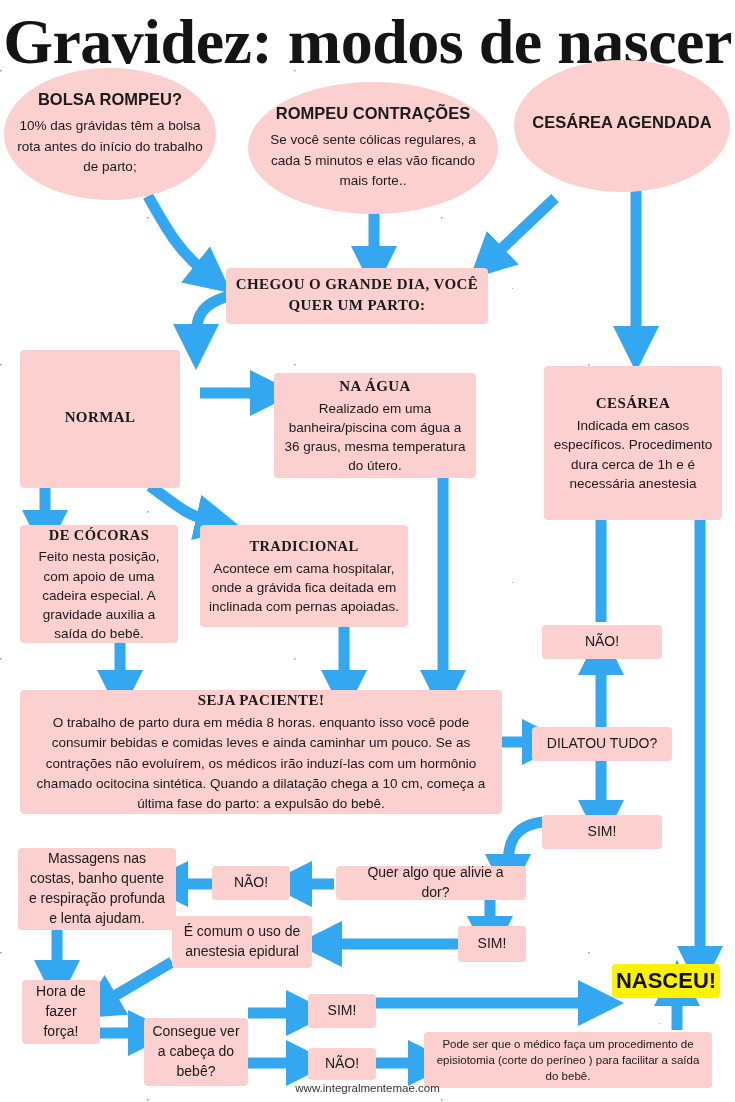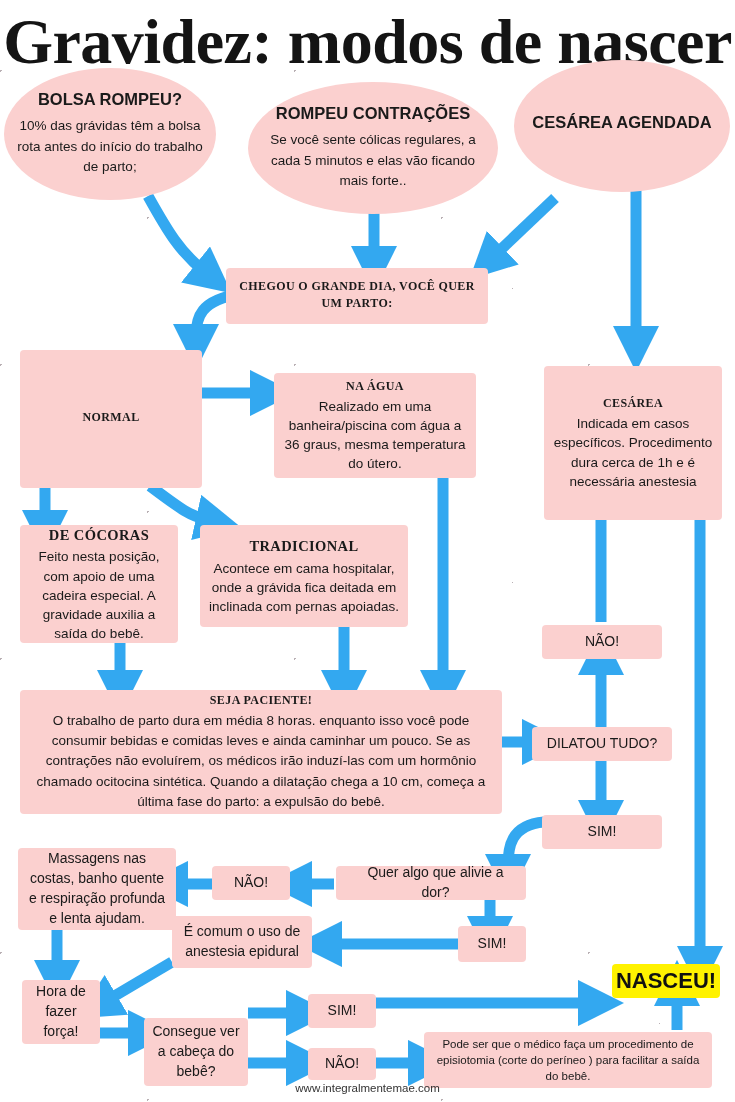--- a/index.html
+++ b/index.html
@@ -74,21 +74,21 @@
     align-items:center;justify-content:center;
     text-align:center;
     color:#1a1a1a;
     padding:7px 8px;
     font-size:13.5px;
     line-height:1.42;
   }
   .box .bh{
     font-family:"Liberation Serif", serif;
     font-weight:700;
-    font-size:12px;
+    font-size:15px;
     letter-spacing:.4px;
     margin-bottom:2px;
   }
   .box .bh.small{font-size:14.5px;}
   .box .bb{font-family:"Liberation Sans", sans-serif;}
 
   .box.plain{font-size:14px;}
   .yellowbox{
     position:absolute;background:#fff200;border-radius:4px;
     display:flex;align-items:center;justify-content:center;
@@ -191,21 +191,21 @@
   </div>
 
   <div class="ellipse" style="left:514px;top:60px;width:216px;height:132px;">
     <div class="eh">CESÁREA AGENDADA</div>
   </div>
 
   <div class="box" style="left:226px;top:268px;width:262px;height:56px;">
     <div class="bh">CHEGOU O GRANDE DIA, VOCÊ QUER UM PARTO:</div>
   </div>
 
-  <div class="box" style="left:20px;top:350px;width:182px;height:138px;">
+  <div class="box" style="left:20px;top:350px;width:160px;height:138px;">
     <div class="bh">NORMAL</div>
   </div>
 
   <div class="box" style="left:274px;top:373px;width:202px;height:105px;">
     <div class="bh">NA ÁGUA</div>
     <div class="bb">Realizado em uma banheira/piscina  com água a 36 graus, mesma temperatura do útero.</div>
   </div>
 
   <div class="box" style="left:544px;top:366px;width:178px;height:154px;">
     <div class="bh">CESÁREA</div>

